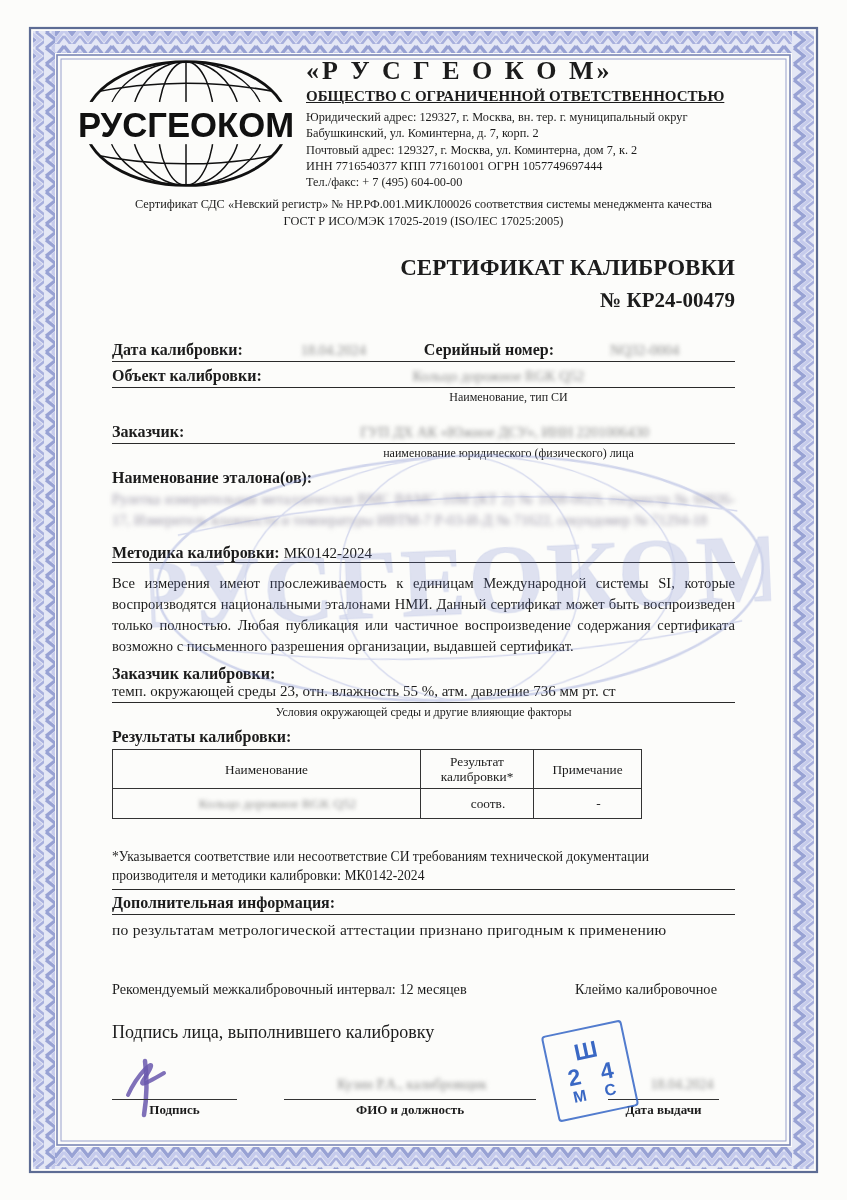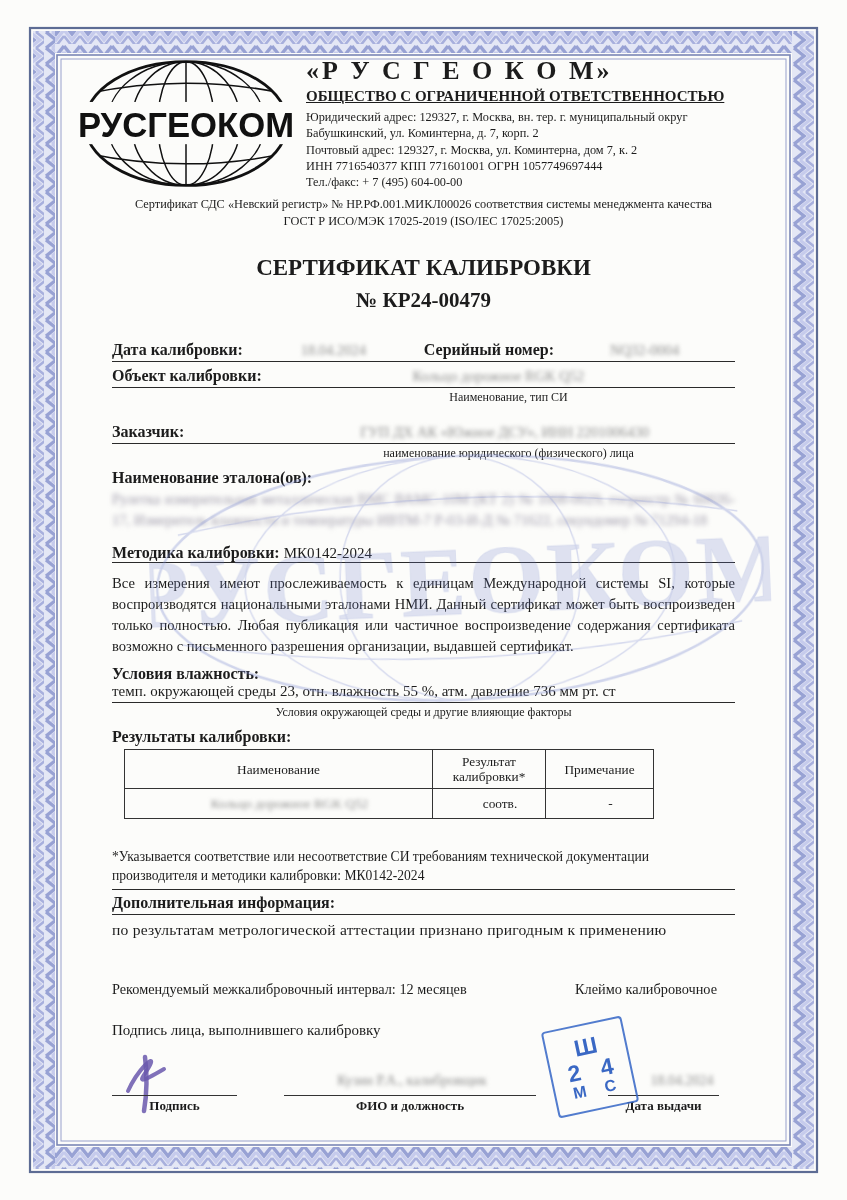--- a/index.html
+++ b/index.html
@@ -10,49 +10,49 @@
 
   
   .header-row{display:flex;gap:12px;margin-left:-34px;height:136px;}
   .logo{width:216px;flex:none;padding-top:4px;}
   .header-text{flex:1;padding-top:4px;}
   .company-title{font-size:26px;font-weight:bold;letter-spacing:3px;white-space:nowrap;}
   .company-subtitle{font-size:15px;font-weight:bold;text-decoration:underline;margin:2px 0 4px;}
   .addr{font-size:12.3px;line-height:1.33;}
   .cert-lines{text-align:center;font-size:12.3px;line-height:1.35;margin-top:8px;}
 
-  .doc-title{text-align:center;font-weight:bold;font-size:23px;margin-top:22px;line-height:1.45;}
+  .doc-title{text-align:right;font-weight:bold;font-size:23px;margin-top:22px;line-height:1.45;}
   .doc-title .num{font-size:21px;}
 
   
   .frow{display:flex;align-items:baseline;border-bottom:1.6px solid #2a2a2a;padding-bottom:2px;}
   .flabel{font-weight:bold;font-size:16px;white-space:nowrap;}
   .fval{flex:1;text-align:center;font-size:14.5px;}
   .blur{filter:blur(2.3px);color:#8e8e8e;}
   .blur2{filter:blur(2.6px);color:#9b97a8;}
   .caption{font-size:12px;text-align:center;margin-top:2px;}
   .cap-shift{padding-left:170px;}
   .sect{font-weight:bold;font-size:16px;}
   .sect-underlined{font-weight:bold;font-size:16px;border-bottom:1.6px solid #2a2a2a;padding-bottom:2px;}
   .etalon-text{font-size:14.6px;line-height:1.42;text-align:justify;margin-top:2px;}
   .para{font-size:14.6px;line-height:1.44;text-align:justify;margin:10px 0 0 0;}
   .cond-value{font-size:15px;border-bottom:1.4px solid #2a2a2a;padding-bottom:2px;}
 
   
-  table.results{border-collapse:collapse;margin-top:3px;font-size:13.3px;margin-left:12px;}
+  table.results{border-collapse:collapse;margin-top:3px;font-size:13.3px;}
   table.results th, table.results td{border:1.3px solid #333;font-weight:normal;text-align:center;padding:2px 6px;}
   .col-name{width:295px;} .col-res{width:100px;} .col-note{width:95px;}
   table.results th{height:34px;line-height:1.15;}
   table.results td{height:25px;padding-left:28px;}
 
   .footnote{font-size:13.6px;line-height:1.4;border-bottom:1.4px solid #2a2a2a;padding-bottom:4px;margin-top:28px;}
   .add-value{font-size:15.6px;margin-top:6px;letter-spacing:0.2px;}
 
   .interval-row{display:flex;justify-content:space-between;font-size:14.3px;margin-top:42px;text-align:right;}
-  .sign-caption{font-size:15px;margin-top:24px;}
+  .sign-caption{font-size:18px;margin-top:24px;}
 
   
   .sig-area{position:relative;height:130px;margin-top:4px;font-size:13px;}
   .sig-line{position:absolute;border-top:1.4px solid #333;text-align:center;padding-top:2px;font-weight:bold;}
   .l-sign{left:0;top:52px;width:125px;}
   .l-fio{left:172px;top:52px;width:252px;}
   .l-date{left:496px;top:52px;width:111px;}
   .v-fio{position:absolute;left:175px;top:30px;width:250px;text-align:center;font-size:14px;}
   .v-date{position:absolute;left:520px;top:30px;width:100px;text-align:center;font-size:14px;}
   .sig-scribble{position:absolute;left:6px;top:0;}
@@ -176,21 +176,21 @@
     <div class="sect" style="margin-top:8px;">Наименование эталона(ов):</div>
     <div class="etalon-text blur2">Рулетка измерительная металлическая ВМС ВАМС-10М (КТ 2) № 1008-0029, госреестр № 60026-17, Измеритель влажности и температуры ИВТМ-7 Р-03-И-Д № 71622, секундомер № 71294-18</div>
 
     <div style="margin-top:14px;border-bottom:1.6px solid #2a2a2a;padding-bottom:0;">
       <span class="flabel">Методика калибровки:</span>
       <span style="font-size:15px;">МК0142-2024</span>
     </div>
 
     <p class="para">Все измерения имеют прослеживаемость к единицам Международной системы SI, которые воспроизводятся национальными эталонами НМИ. Данный сертификат может быть воспроизведен только полностью. Любая публикация или частичное воспроизведение содержания сертификата возможно с письменного разрешения организации, выдавшей сертификат.</p>
 
-    <div class="sect" style="margin-top:8px;">Условия влажность:</div>
+    <div class="sect" style="margin-top:8px;">Заказчик калибровки:</div>
     <div class="cond-value">темп. окружающей среды 23, отн. влажность 55 %, атм. давление 736 мм рт. ст</div>
     <div class="caption">Условия окружающей среды и другие влияющие факторы</div>
 
     <div class="sect" style="margin-top:8px;">Результаты калибровки:</div>
     <table class="results">
       <tbody>
           <tr>
         <th class="col-name">Наименование</th>
         <th class="col-res">Результат калибровки*</th>
         <th class="col-note">Примечание</th>

